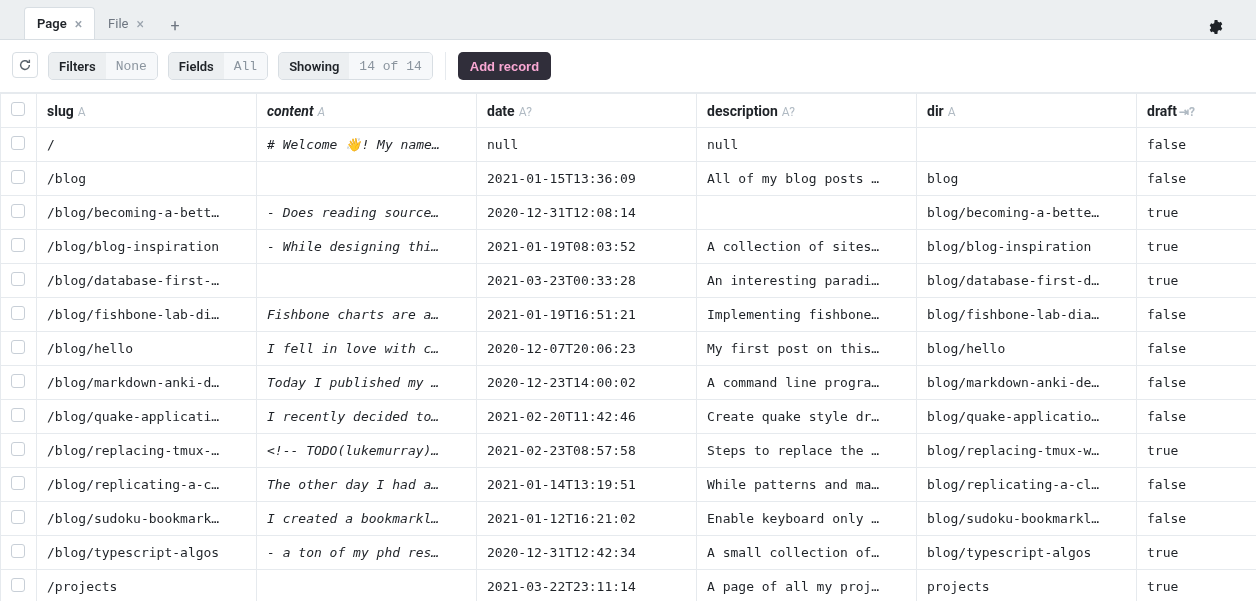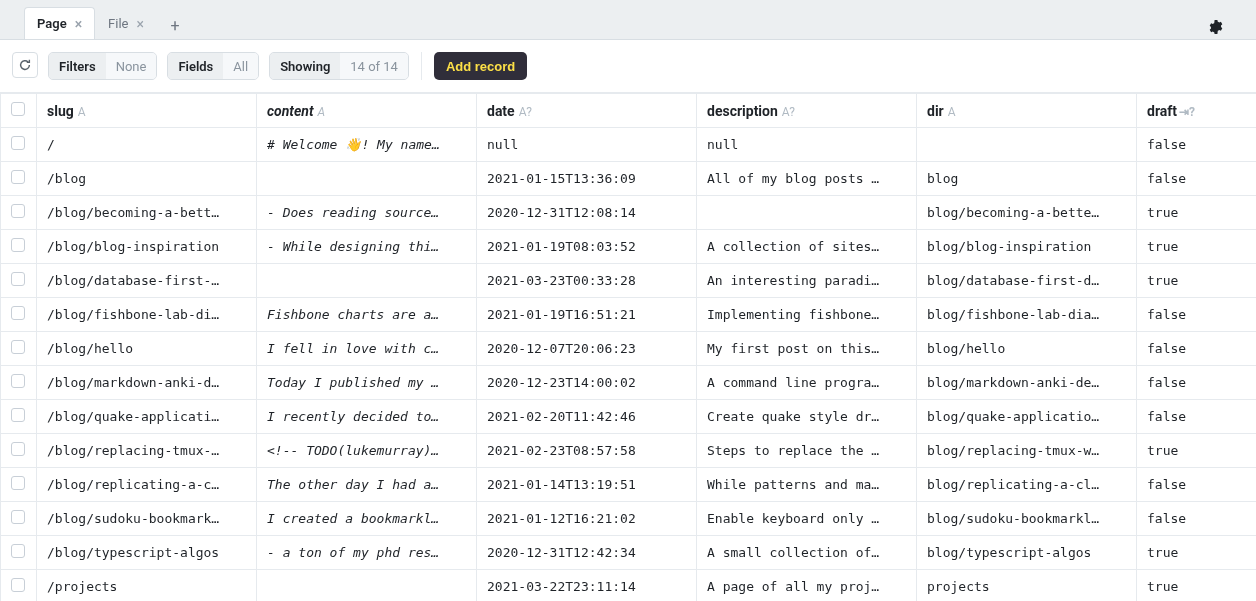--- a/index.html
+++ b/index.html
@@ -13,23 +13,23 @@
 .tab-close { font-size: 14px; color: #9aa3ad; cursor: pointer; }
 .tab-add { width: 28px; height: 28px; margin-left: 4px; display: flex; align-items: center; justify-content: center; color: #6e7681; cursor: pointer; font-size: 16px; }
 .tabbar-spacer { flex: 1; }
 .settings-icon { font-size: 16px; color: #1f2328; cursor: pointer; padding: 0 8px; }
 
 
 .toolbar { display: flex; align-items: flex-start; gap: 10px; padding: 12px 12px; border-bottom: 1px solid #e6eaee; }
 .refresh-btn { width: 26px; height: 26px; border: 1px solid #d8dee3; border-radius: 4px; background: #fff; display: flex; align-items: center; justify-content: center; cursor: pointer; color: #57606a; }
 .pill { display: flex; align-items: center; border: 1px solid #d8dee3; border-radius: 5px; background: #f2f4f6; height: 28px; overflow: hidden; }
 .pill-main { padding: 0 10px; font-weight: 600; color: #1f2328; background: #eceff1; height: 100%; display: flex; align-items: center; }
-.pill-sub { padding: 0 10px; color: #8a949e; background: #f6f8fa; height: 100%; display: flex; align-items: center; }
+.pill-sub { padding: 0 10px; color: #8a949e; background: #f6f8fa; height: 100%; display: flex; align-items: center; font-family: Liberation Mono, monospace; }
 .divider { width: 1px; height: 28px; background: #e6eaee; margin: 0 2px; }
-.add-record { background: #302e3a; color: #fde047; border: none; border-radius: 5px; height: 28px; padding: 0 12px; font-weight: 600; cursor: pointer; font-size: 13px; }
+.add-record { background: #302e3a; color: #f9a8d4; border: none; border-radius: 5px; height: 28px; padding: 0 12px; font-weight: 600; cursor: pointer; font-size: 13px; }
 
 
 .table { width: 100%; border-collapse: collapse; table-layout: fixed; }
 .table th, .table td { border: 1px solid #e6eaee; padding: 0 10px; height: 34px; text-align: left; overflow: hidden; white-space: nowrap; text-overflow: ellipsis; vertical-align: middle; }
 .table th { font-weight: 700; color: #1f2328; background: #fff; font-size: 14px; }
 .col-check { width: 36px; text-align: center; }
 .checkbox { width: 14px; height: 14px; border: 1.5px solid #c8cfd7; border-radius: 3px; display: inline-block; background: #fff; cursor: pointer; }
 .th-type { color: #b0bac3; font-weight: 400; font-size: 12px; margin-left: 4px; }
 .null { color: #9aa3ad; }
 td.mono { color: #1f2328; }

